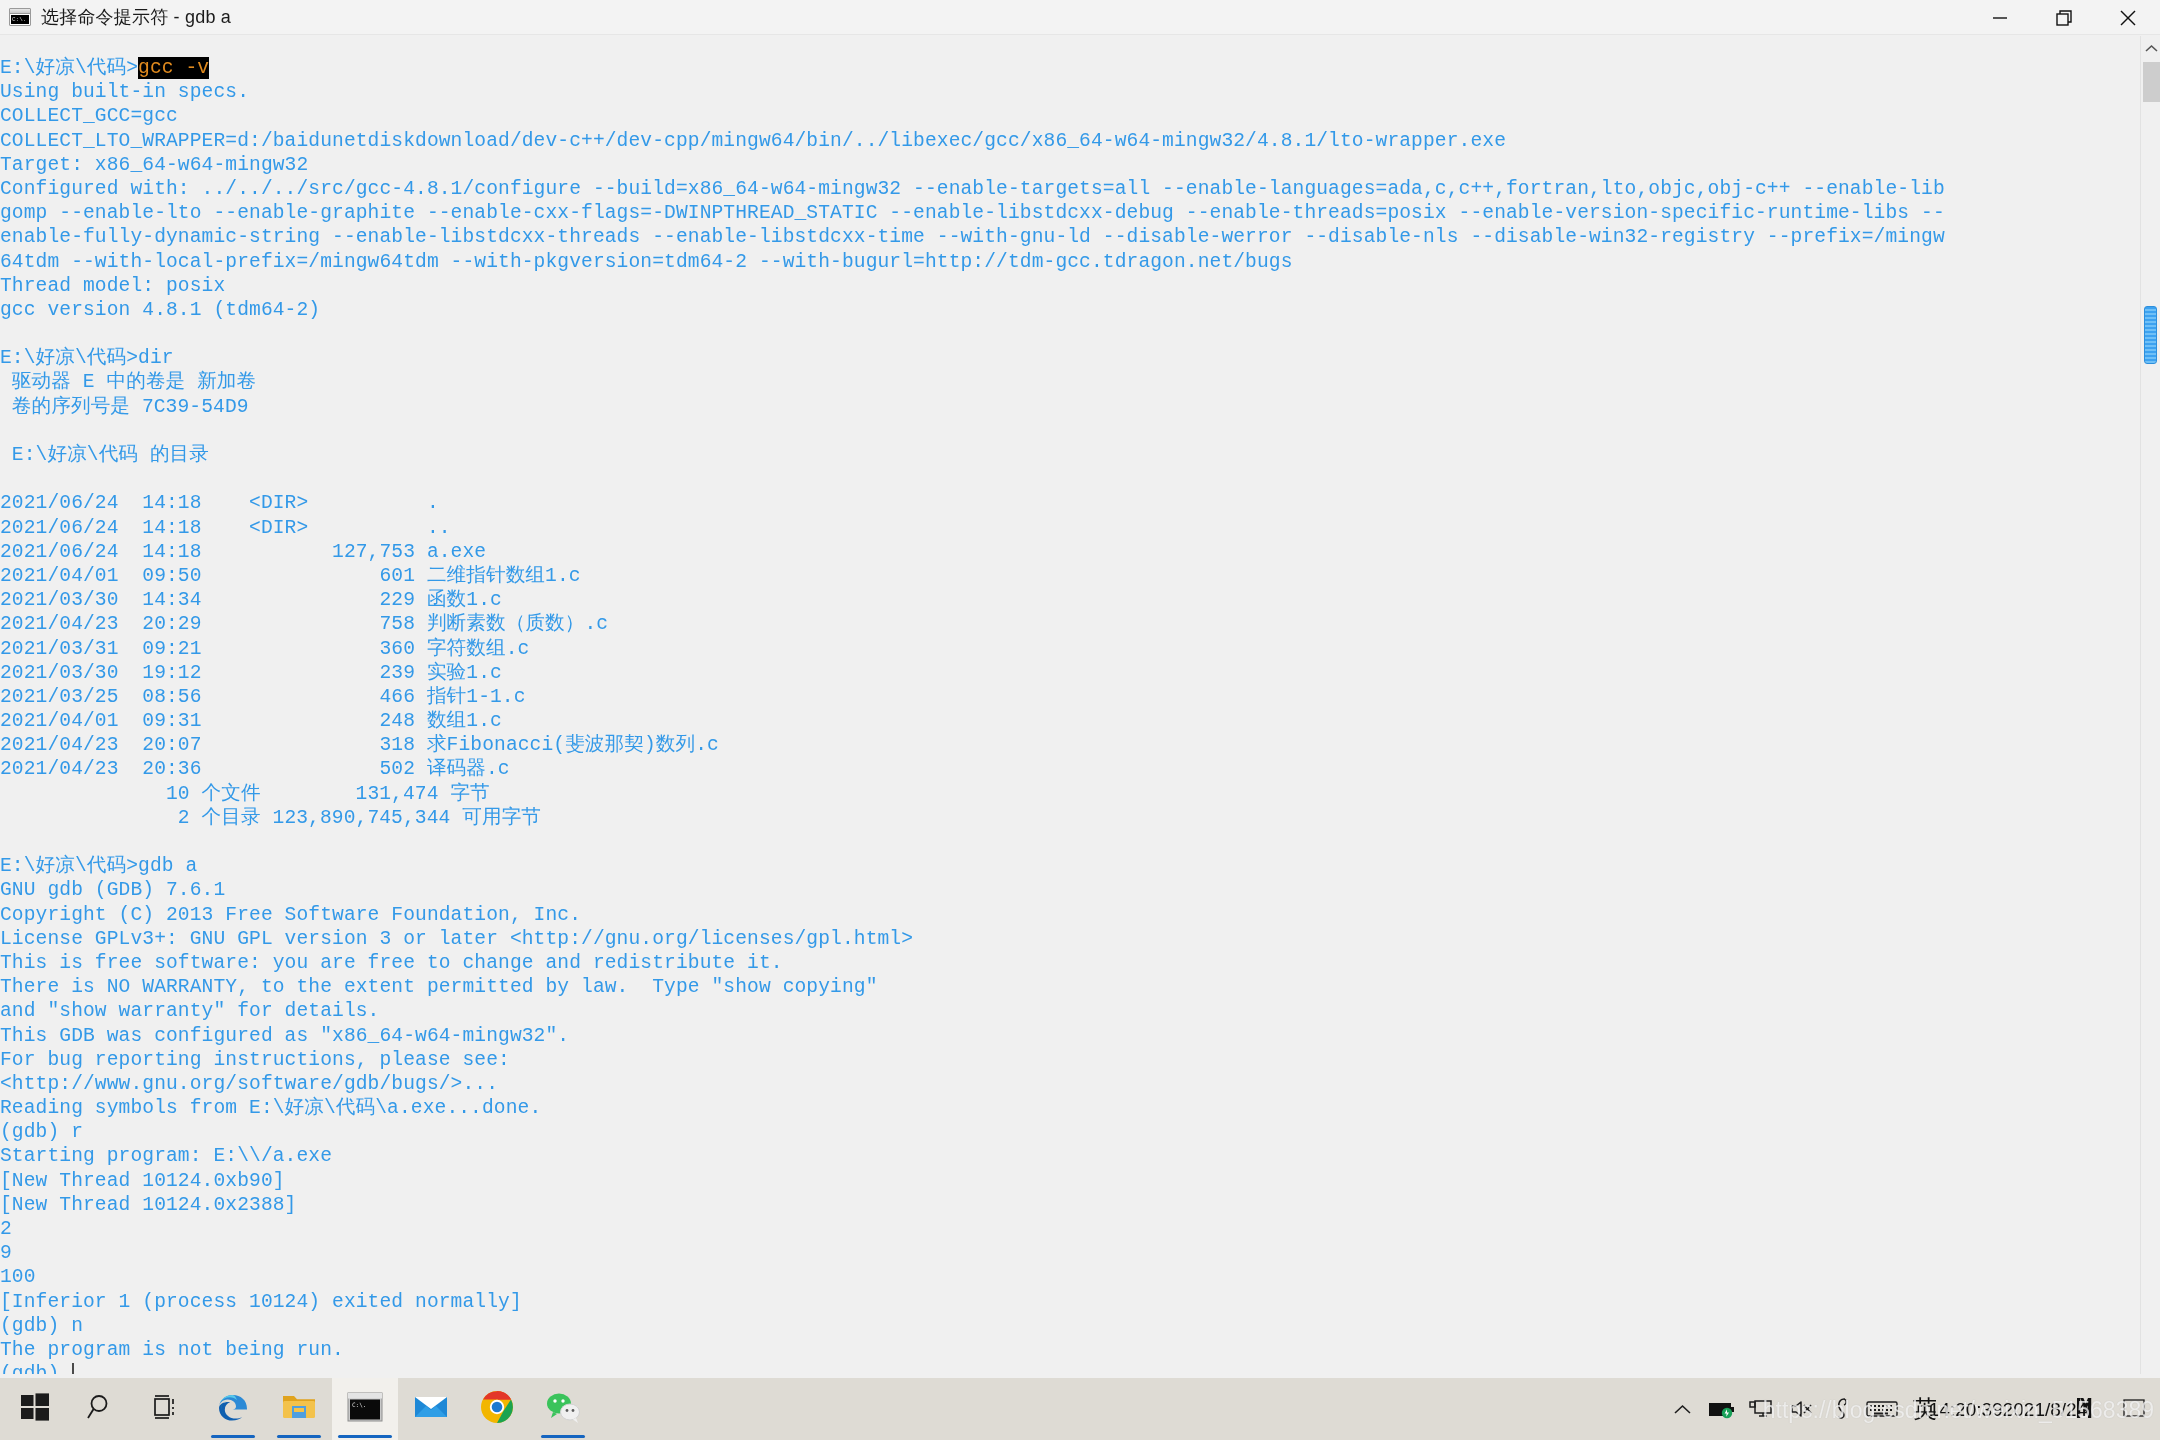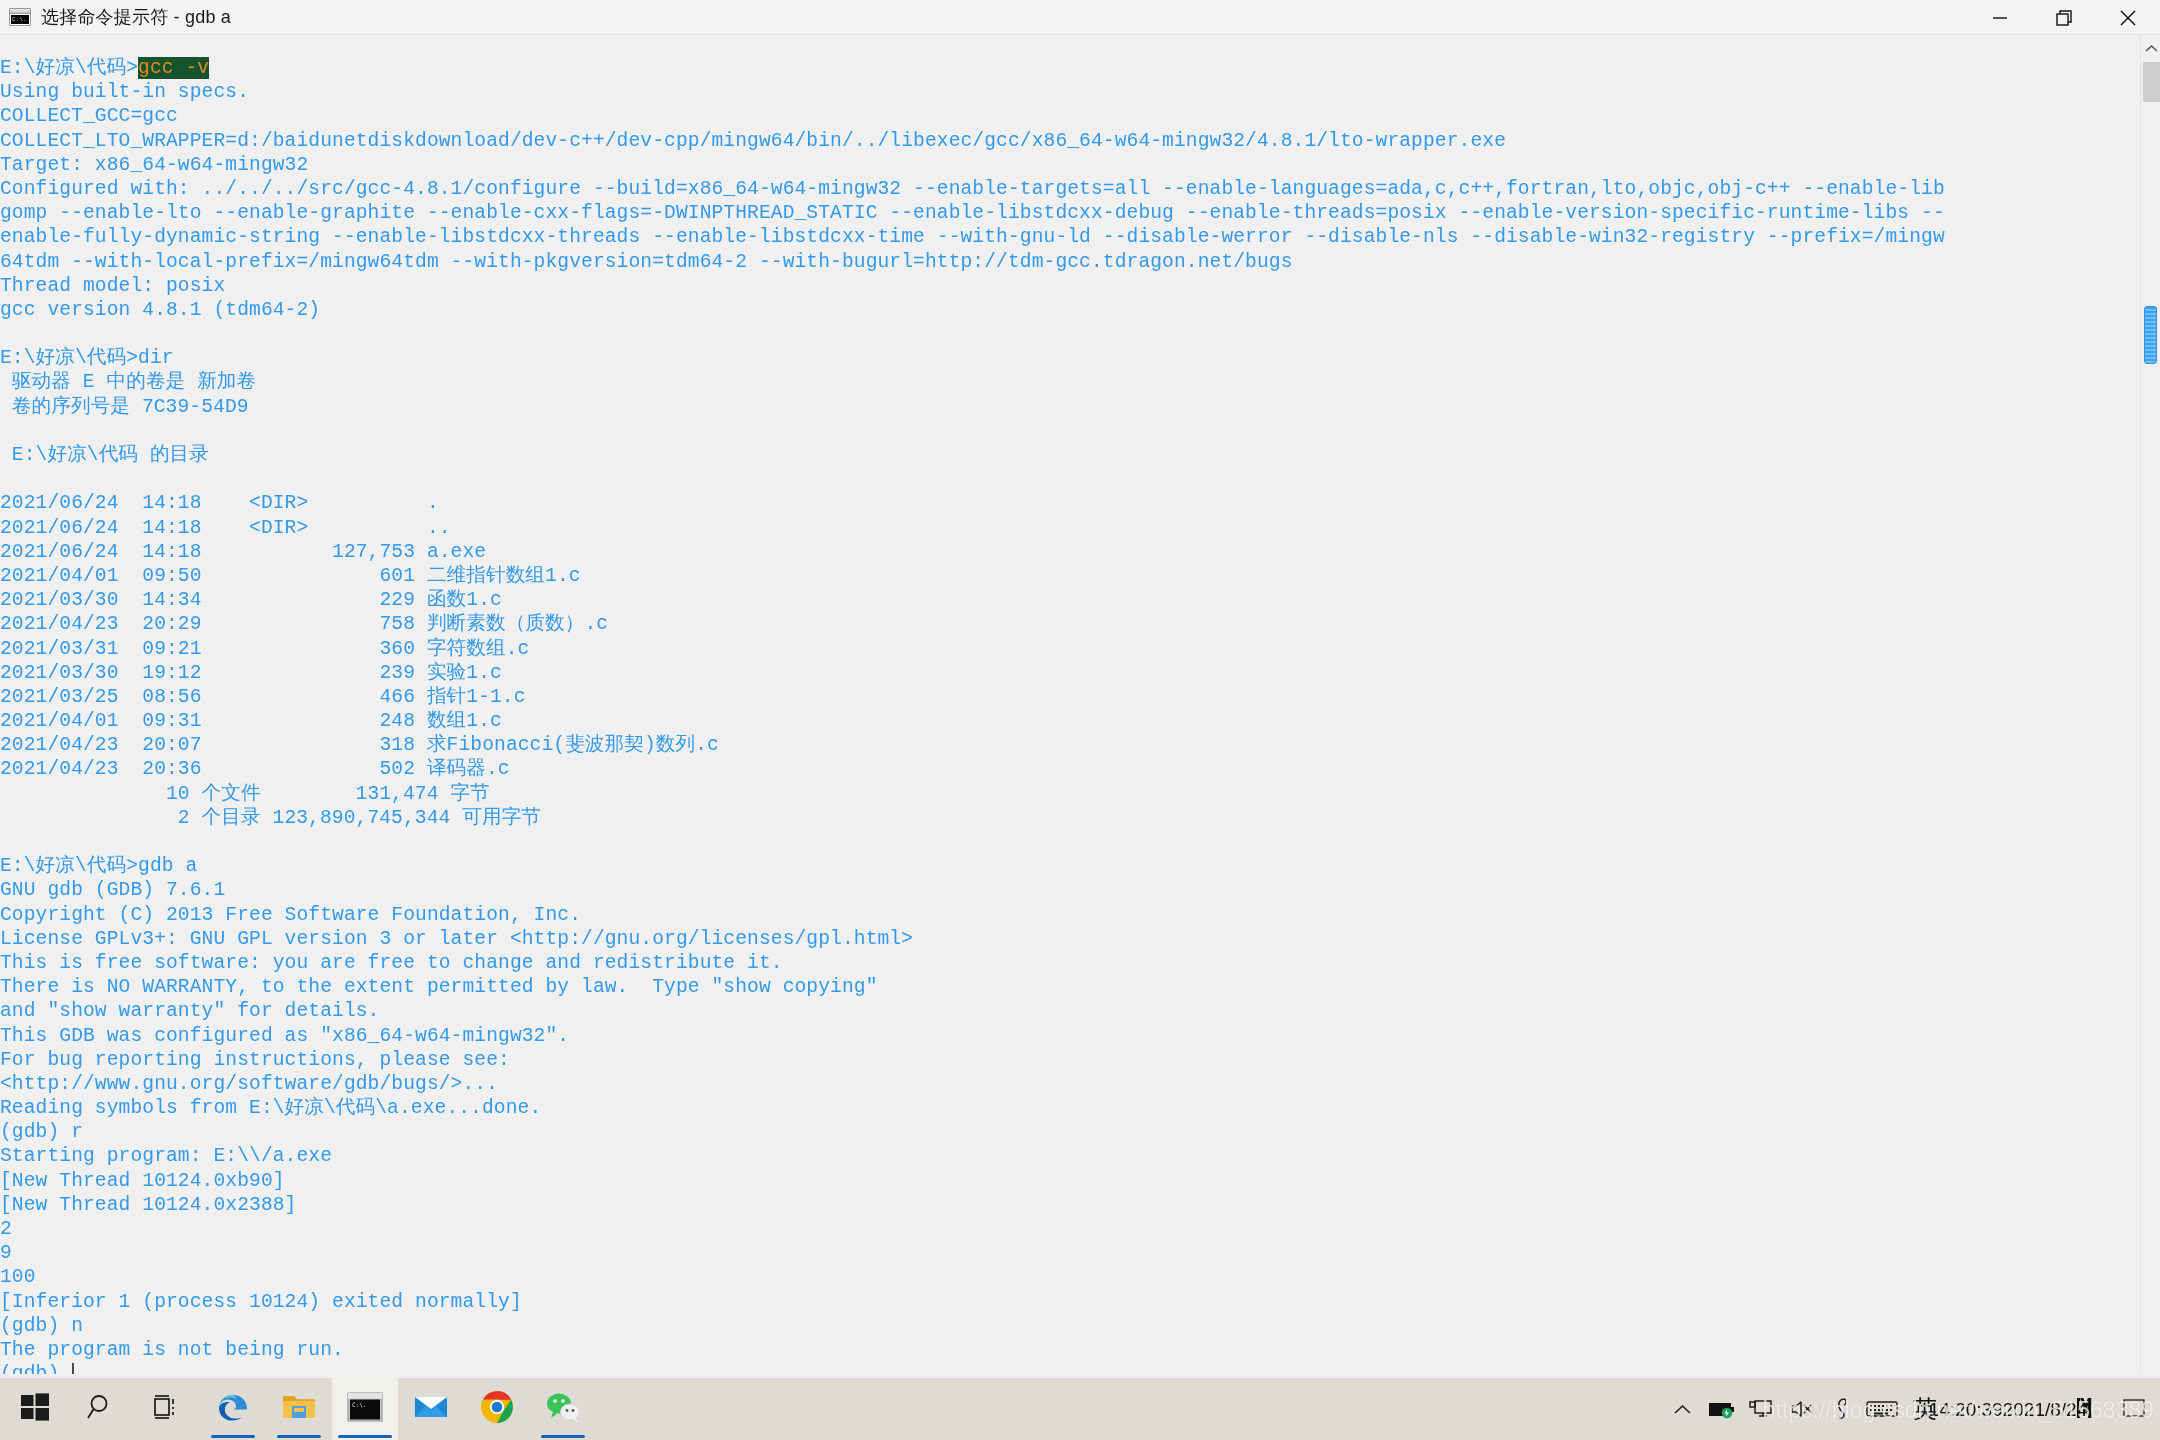--- a/index.html
+++ b/index.html
@@ -88,21 +88,21 @@
     width: 2160px;
     font-family: "Liberation Mono", "DejaVu Sans Mono", monospace;
     font-size: 19.6px;
     line-height: 24.2px;
     color: #3399e8;
     white-space: pre;
     letter-spacing: 0.1px;
   }
   .lines .ln { height: 24.2px; }
   .lines .hl {
-    background: #14532d;
+    background: #000000;
     color: #e08a1e;
   }
   .caret {
     display: inline-block;
     width: 2px;
     height: 19px;
     background: #4a4a4a;
     vertical-align: -3px;
     margin-left: 1px;
   }

